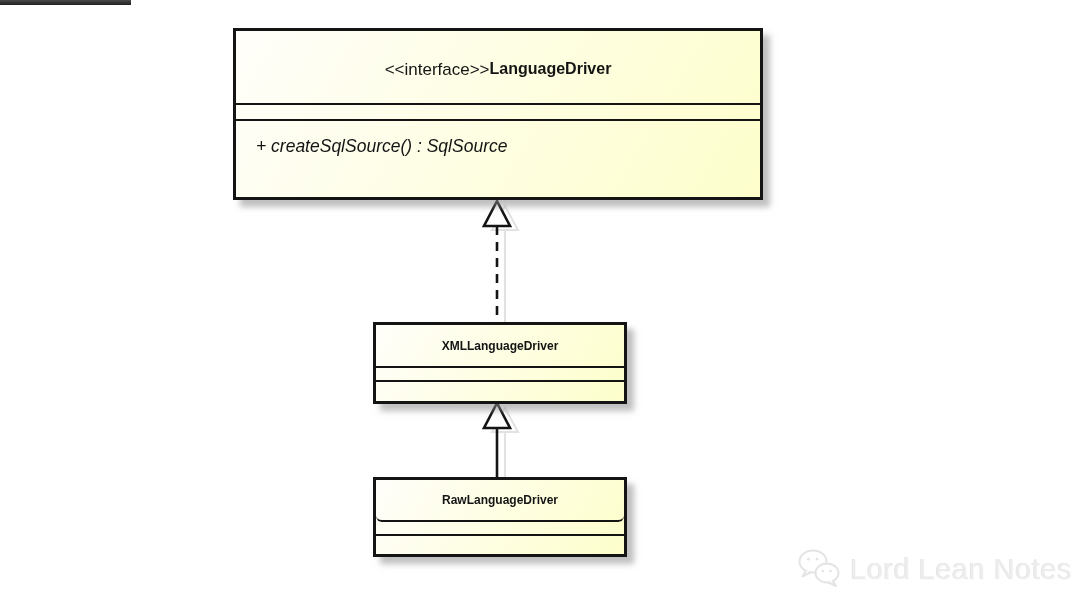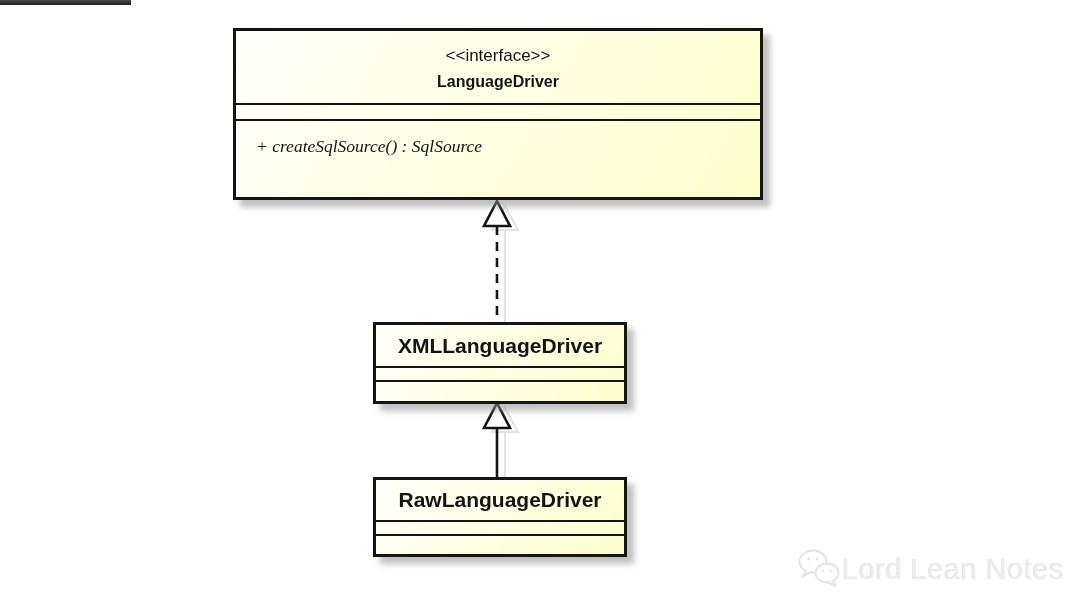--- a/index.html
+++ b/index.html
@@ -34,70 +34,69 @@
     box-shadow: 7px 7px 6px rgba(140,140,140,0.55);
     color: #141414;
   }
 
   .iface-box { left: 233px; top: 28px; width: 530px; height: 172px; }
 
   .iface-title {
     height: 74px;
     border-bottom: 2px solid #141414;
     display: flex;
-    flex-direction: column;
+    flex-direction: row;
     align-items: center;
     justify-content: center;
     padding-top: 4px;
   }
   .stereotype { font-size: 17px; line-height: 25px; }
   .iface-name { font-size: 16px; font-weight: bold; line-height: 28px; }
 
   .fields-compartment {
     height: 16px;
     border-bottom: 2px solid #141414;
   }
 
   .methods-compartment {
     padding: 11px 20px 0 20px;
-    font-family: Liberation Serif, serif;
   }
   .method-line {
     font-size: 17.5px;
     font-style: italic;
     line-height: 29px;
     white-space: nowrap;
   }
 
   .class-box { left: 373px; width: 254px; }
   .class-box-1 { top: 322px; height: 82px; }
   .class-box-2 { top: 477px; height: 80px; }
 
   .class-title {
     border-bottom: 2px solid #141414;
     display: flex;
     align-items: center;
     justify-content: center;
-    font-size: 21px;
+    font-size: 12px;
     font-weight: bold;
   }
   .class-box-1 .class-title { height: 43px; }
-  .class-box-2 .class-title { height: 42px; }
+  .class-box-2 .class-title { height: 42px; border-radius: 6px; }
   .class-fields {
     height: 14px;
     border-bottom: 2px solid #141414;
   }
   .class-methods { flex: 1; }
 
   .watermark {
     position: absolute;
     left: 796px; top: 548px;
     display: flex;
     align-items: center;
-    gap: 0;
+    gap: 8px;
     color: #e7e7e7;
   }
   .watermark-text {
     font-size: 29px;
     letter-spacing: 0.5px;
     color: #ececec;
     text-shadow: 1px 1px 0 #fafafa, -0.5px -0.5px 0 #dcdcdc;
     white-space: nowrap;
   }
 </style>

